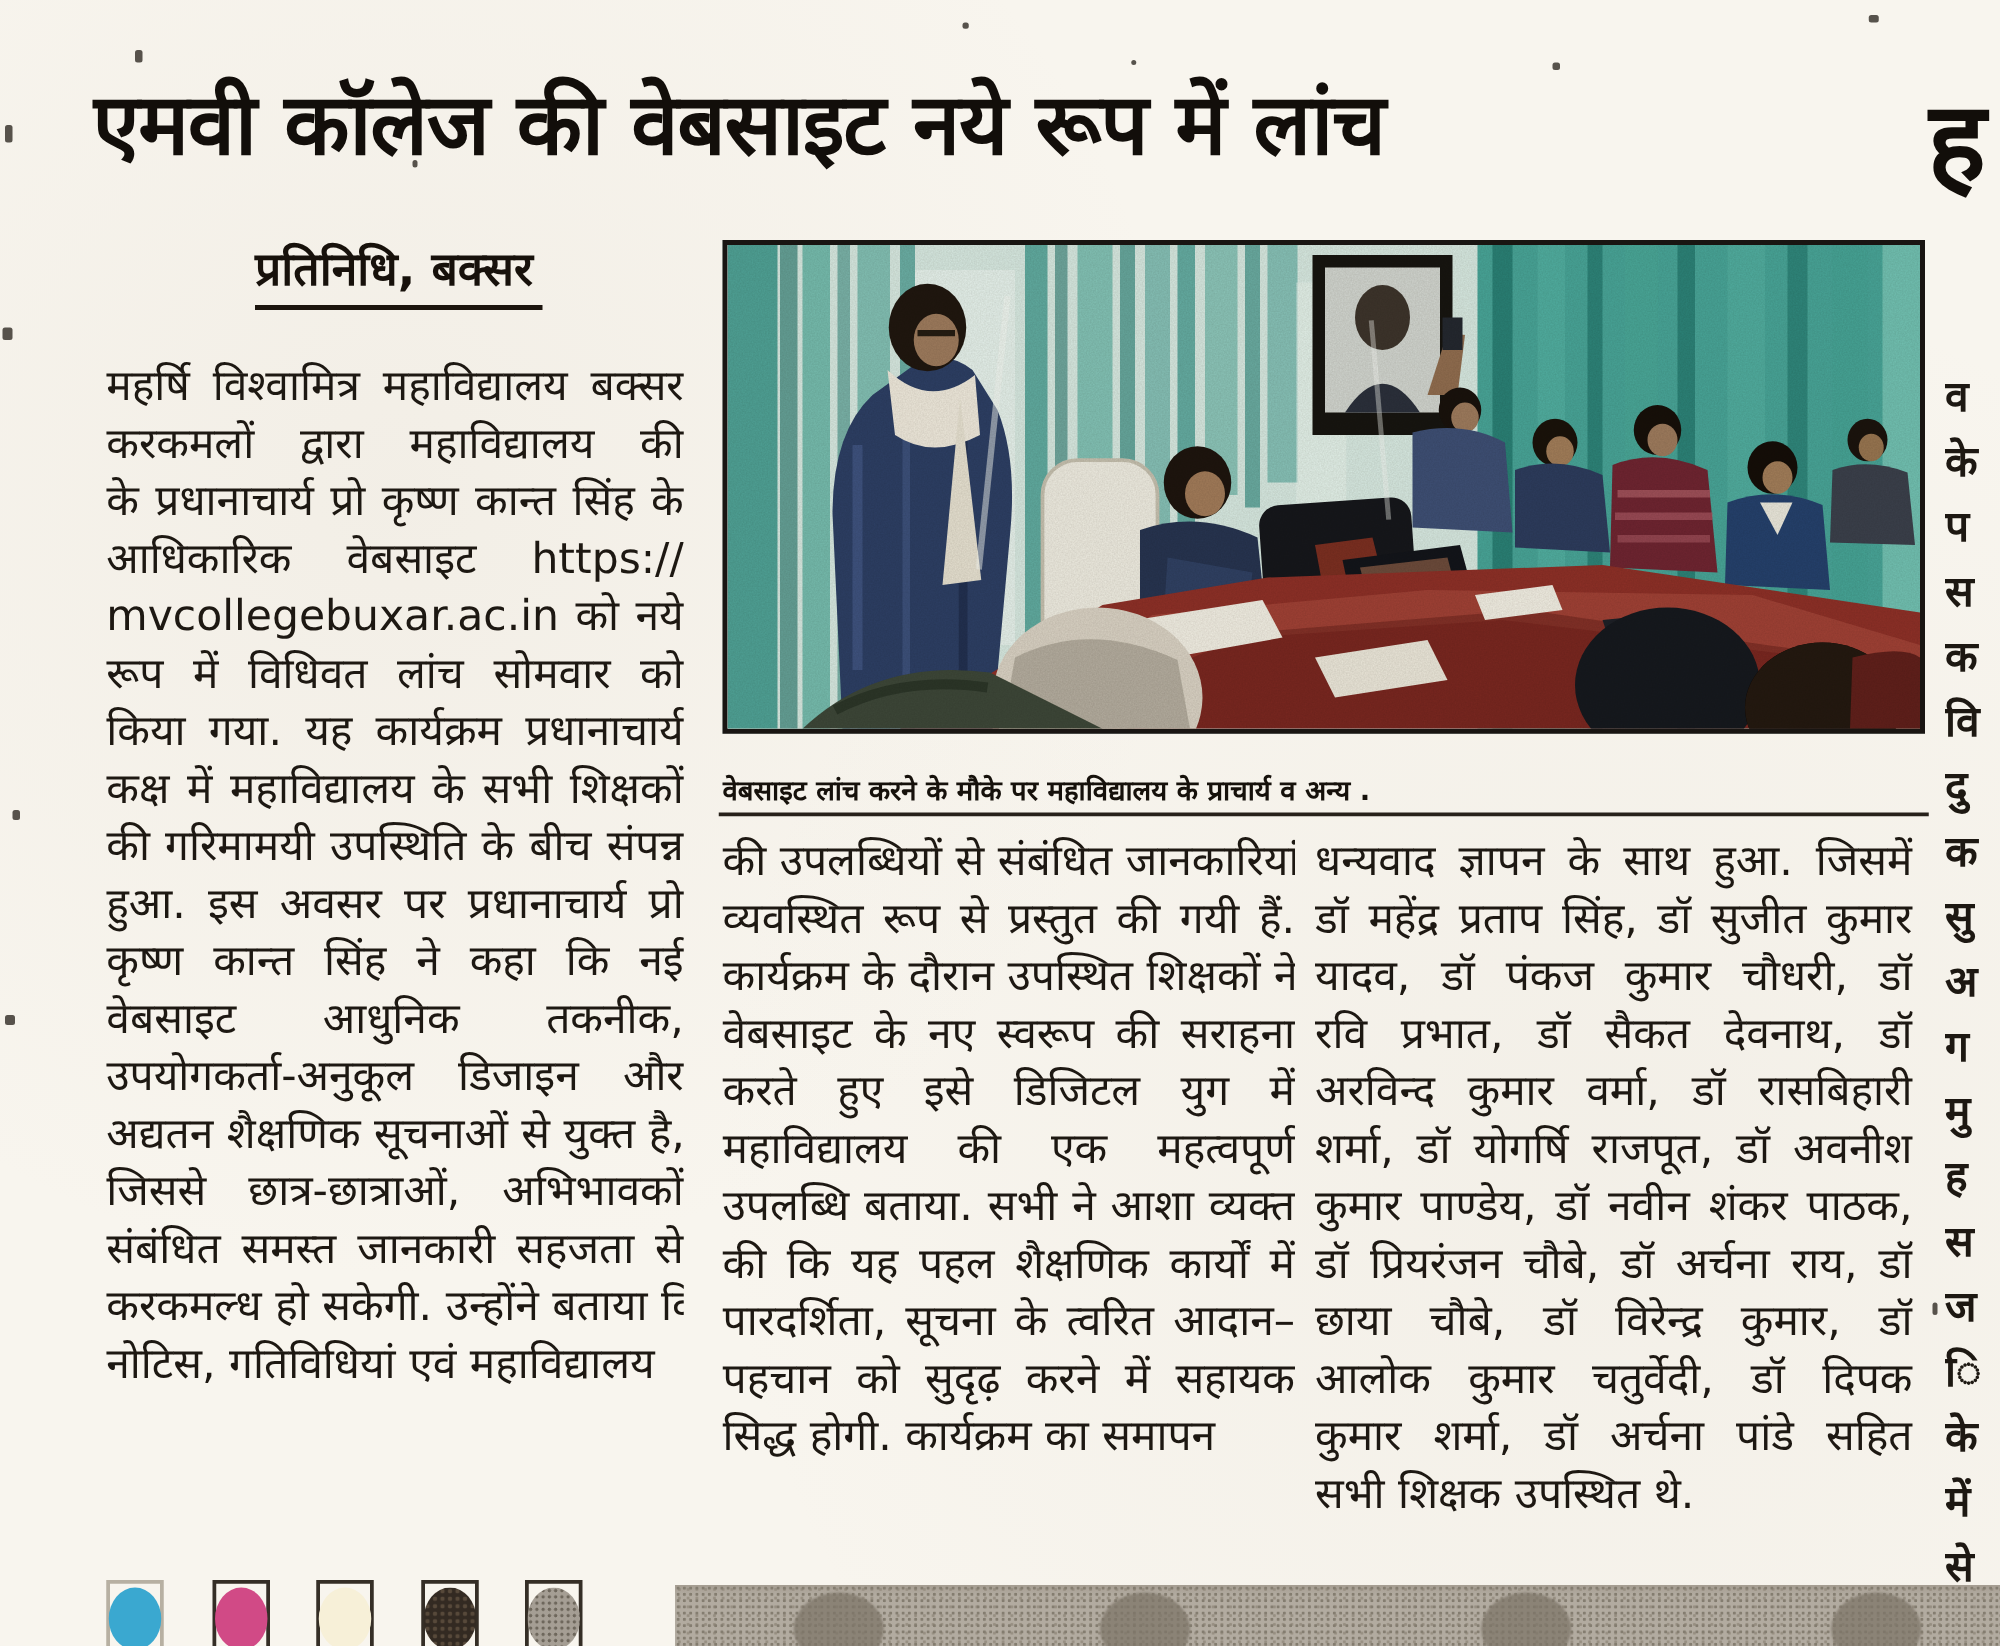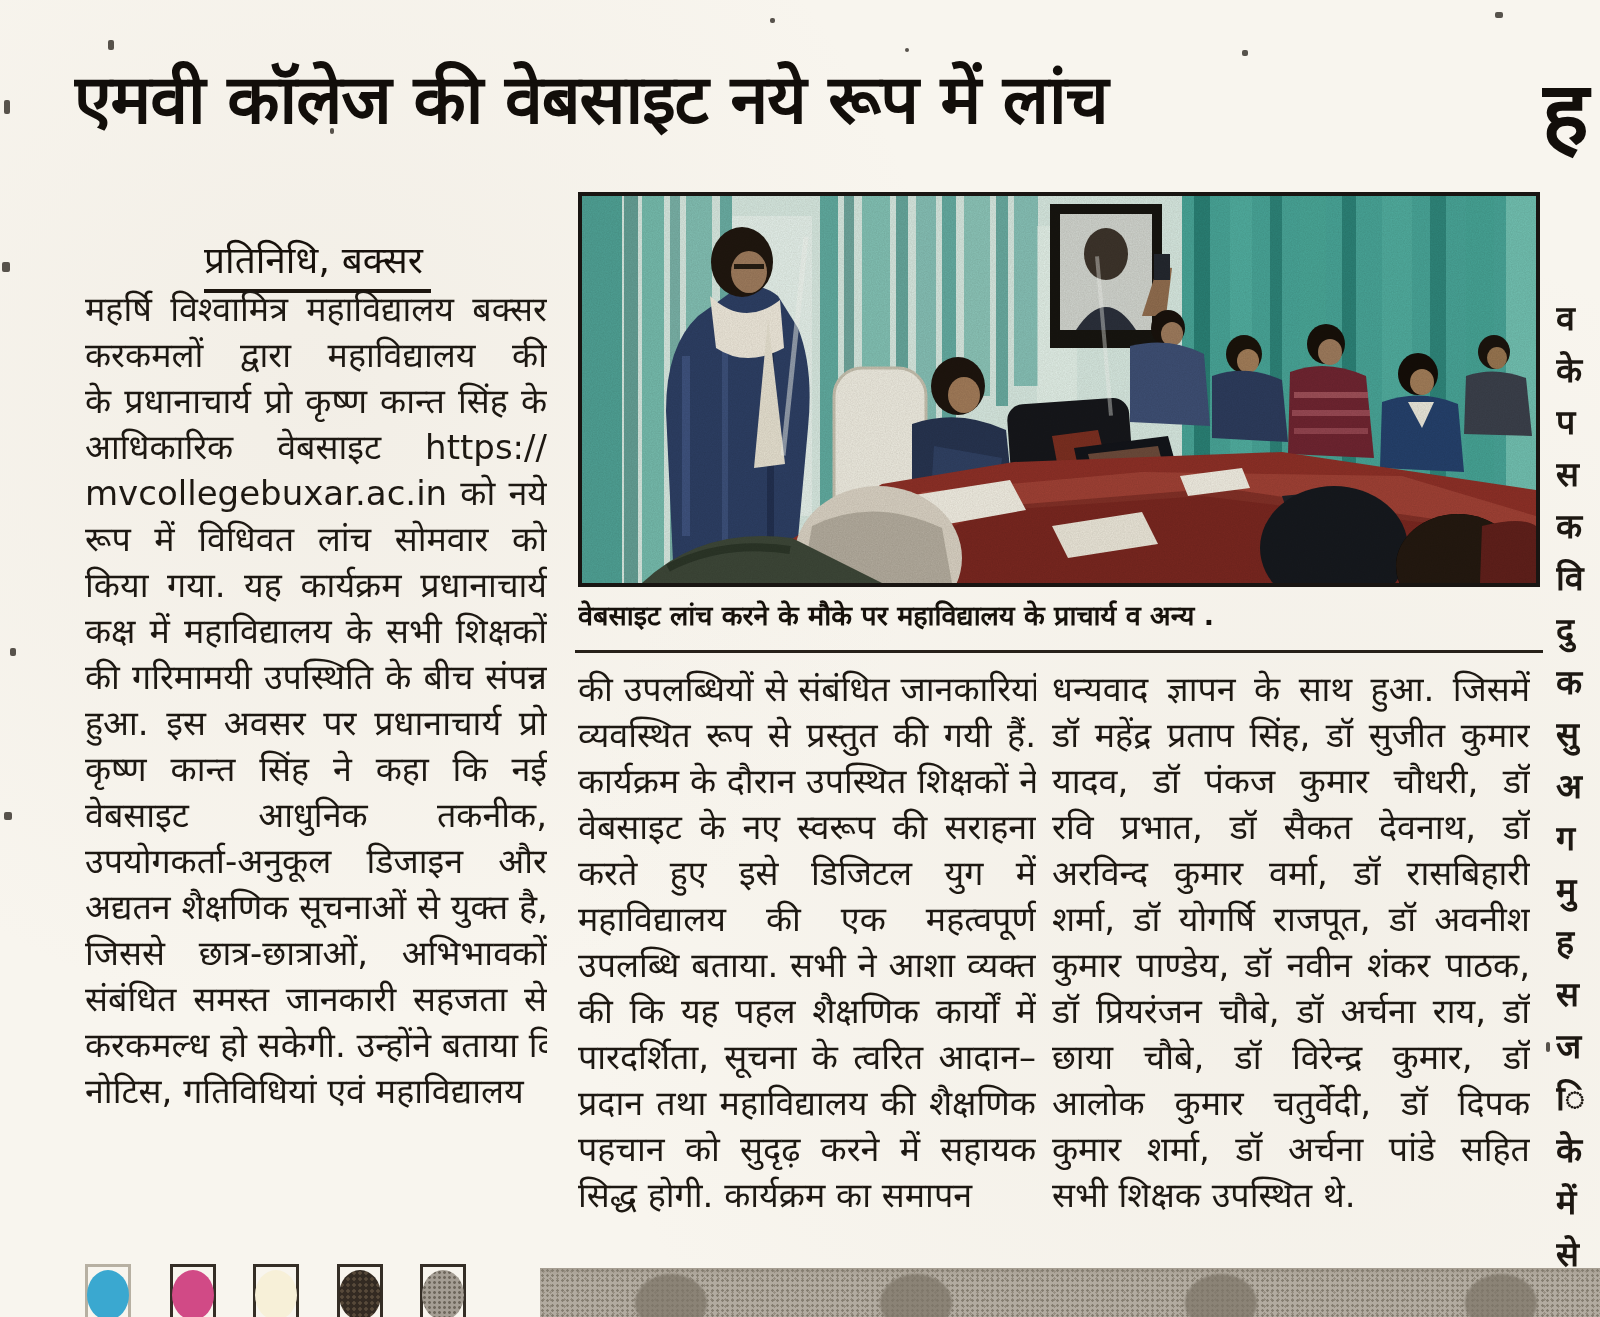--- a/index.html
+++ b/index.html
@@ -16,39 +16,39 @@
     position:absolute; left:74px; top:50px; width:1462px; height:142px;
     font-size:68px; font-weight:bold; color:#120e0a; white-space:nowrap; overflow:hidden;
     letter-spacing:-1px;
   }
   .headline-overflow{
     position:absolute; left:1542px; top:50px; width:58px; height:142px; overflow:hidden;
     font-size:88px; font-weight:bold; color:#120e0a; white-space:nowrap;
   }
   .byline{
     position:absolute; left:204px; top:188px;
-    font-size:37px; font-weight:normal; color:#17110b;
-    border-bottom:4px solid #1c150e; padding:0 8px 5px 0;margin-top:45px;
+    font-size:37px; font-weight:bold; color:#17110b;
+    border-bottom:4px solid #1c150e; padding:0 8px 5px 0;
   }
   .col{position:absolute; font-size:34px; line-height:46px; color:#1d1812;}
   .col .line{
     height:46px; white-space:nowrap; overflow:hidden;
     text-align:justify; text-align-last:justify; font-weight:500;
   }
   .col .line:last-child{text-align-last:auto;}
   .col-left{left:85px; top:286px; width:462px;}
   .col-mid{left:578px; top:666px; width:458px;}
   .col-right{left:1052px; top:666px; width:478px;}
   .photo-frame{
     position:absolute; left:578px; top:192px; width:962px; height:395px;
     border:4px solid #191512; box-sizing:border-box; background:#cfe4dc; overflow:hidden;
   }
   .caption{
-    position:absolute; left:578px; top:596px; width:962px;
-    font-size:27px; font-weight:bold; color:#16110b; white-space:nowrap; overflow:hidden;
+    position:absolute; left:578px; top:616px; width:962px;
+    font-size:22px; font-weight:bold; color:#16110b; white-space:nowrap; overflow:hidden;
   }
   .caption-rule{
     position:absolute; left:575px; top:650px; width:968px; height:3px; background:#27211a;
   }
   .edge-strip{
     position:absolute; left:1556px; top:292px; width:44px; height:995px; overflow:hidden;
     font-size:34px; font-weight:600; color:#1d1812;
   }
   .edge-strip .frag{height:52px; line-height:52px; overflow:hidden;}
   .regmark{
@@ -246,21 +246,20 @@
   <div class="col col-mid">
       <div class="line">की उपलब्धियों से संबंधित जानकारियां</div>
       <div class="line">व्यवस्थित रूप से प्रस्तुत की गयी हैं.</div>
       <div class="line">कार्यक्रम के दौरान उपस्थित शिक्षकों ने</div>
       <div class="line">वेबसाइट के नए स्वरूप की सराहना</div>
       <div class="line">करते हुए इसे डिजिटल युग में</div>
       <div class="line">महाविद्यालय की एक महत्वपूर्ण</div>
       <div class="line">उपलब्धि बताया. सभी ने आशा व्यक्त</div>
       <div class="line">की कि यह पहल शैक्षणिक कार्यों में</div>
       <div class="line">पारदर्शिता, सूचना के त्वरित आदान–</div>
-      <div class="line">प्रदान तथा महाविद्यालय की शैक्षणिक</div>
       <div class="line">पहचान को सुदृढ़ करने में सहायक</div>
       <div class="line">सिद्ध होगी. कार्यक्रम का समापन</div>
     </div>
   <div class="col col-right">
       <div class="line">धन्यवाद ज्ञापन के साथ हुआ. जिसमें</div>
       <div class="line">डॉ महेंद्र प्रताप सिंह, डॉ सुजीत कुमार</div>
       <div class="line">यादव, डॉ पंकज कुमार चौधरी, डॉ</div>
       <div class="line">रवि प्रभात, डॉ सैकत देवनाथ, डॉ</div>
       <div class="line">अरविन्द कुमार वर्मा, डॉ रासबिहारी</div>
       <div class="line">शर्मा, डॉ योगर्षि राजपूत, डॉ अवनीश</div>

